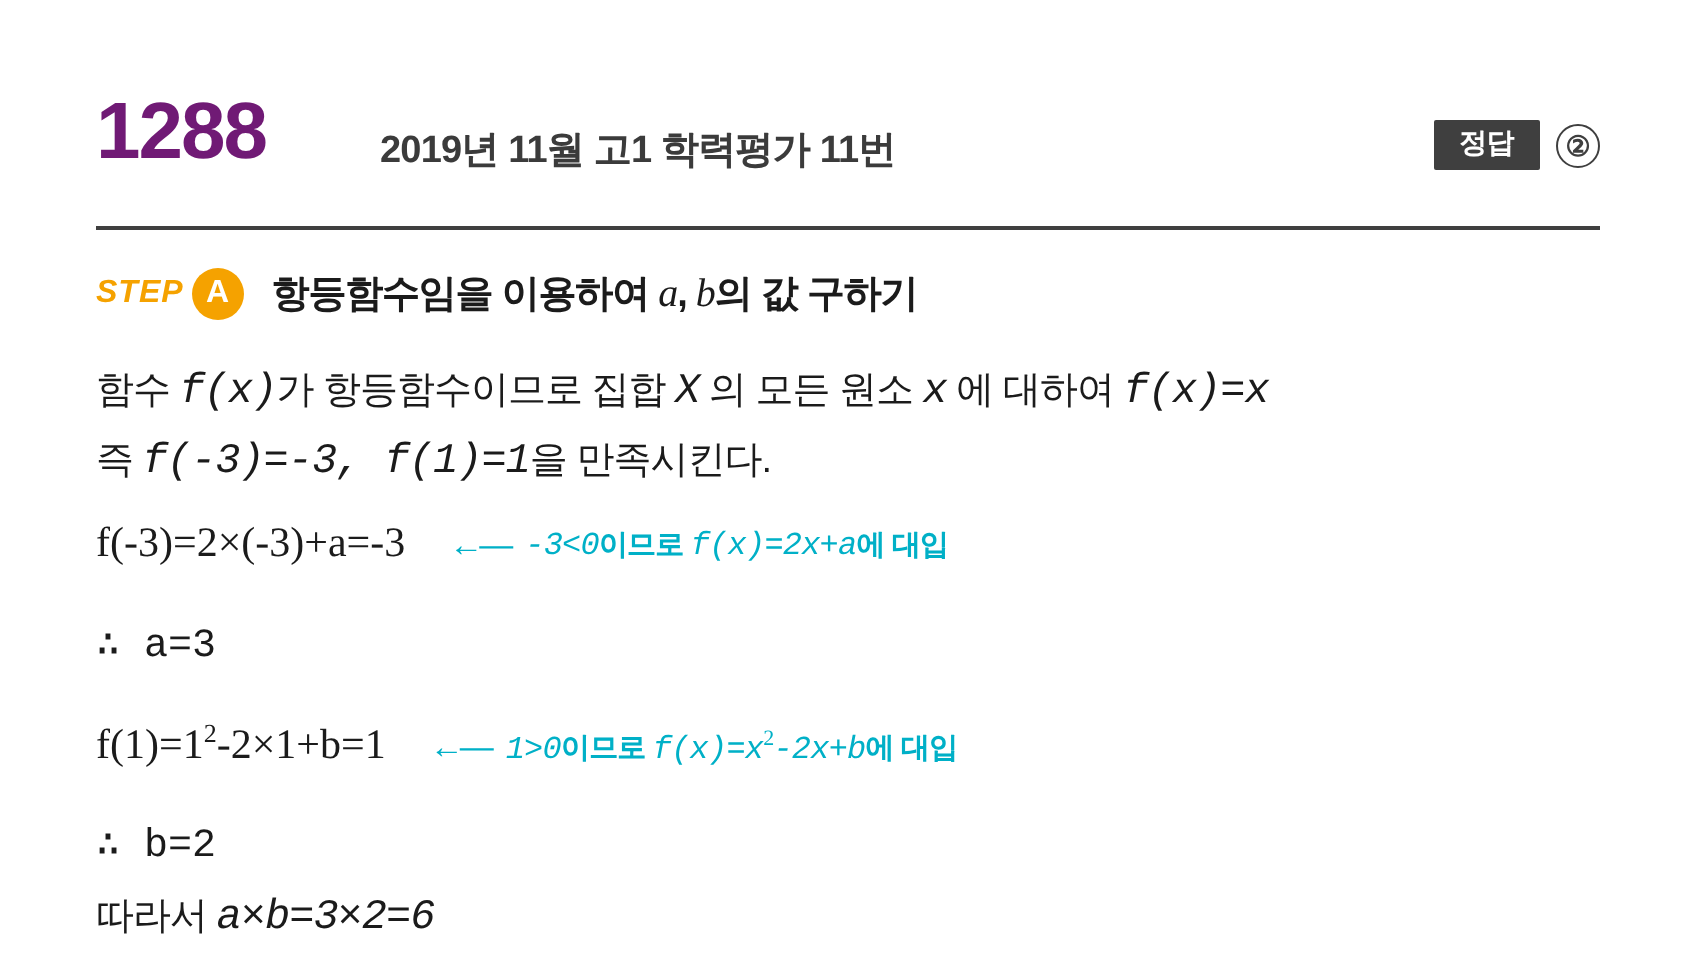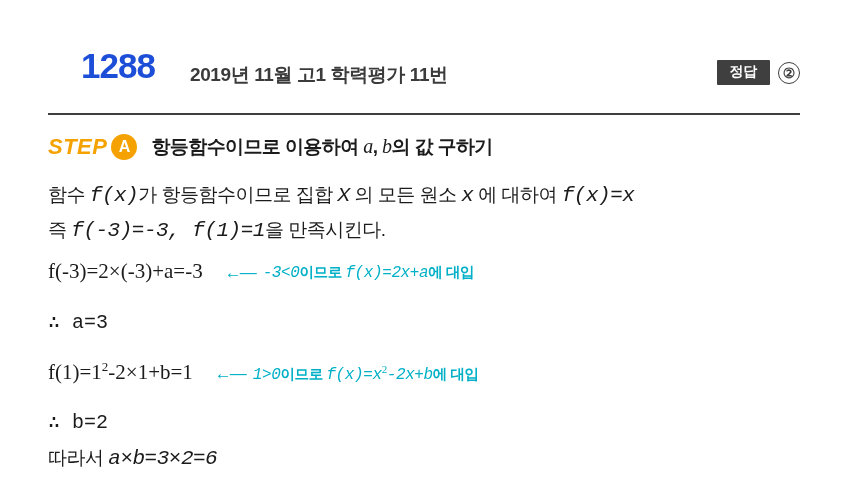--- a/index.html
+++ b/index.html
@@ -28,26 +28,25 @@
     position: absolute;
     left: 48px;
     top: 40px;
     width: 752px;
     height: 62px;
   }
   .prob-num {
     position: absolute;
     left: 0;
     top: 0;
-    font-size: 35px;
+    font-size: 40px;
     font-weight: bold;
     letter-spacing: -1px;
-    color: #1d4ed8;
+    color: #701a75;
     line-height: 52px;
-    margin-left: 33px;
   }
   .source {
     position: absolute;
     left: 142px;
     top: 22px;
     font-size: 19px;
     font-weight: bold;
     color: #3b3b3b;
     letter-spacing: -0.4px;
   }
@@ -92,21 +91,21 @@
 
   
   .step-row {
     position: absolute;
     left: 48px;
     top: 134px;
     display: flex;
     align-items: center;
   }
   .step-word {
-    font-size: 22px;
+    font-size: 16px;
     font-weight: bold;
     font-style: italic;
     color: #f5a200;
     letter-spacing: 0.5px;
   }
   .step-badge {
     width: 26px;
     height: 26px;
     border-radius: 50%;
     background: #f5a200;
@@ -221,21 +220,21 @@
       <div class="answer-pill">정답</div>
       <div class="answer-circle">②</div>
     </div>
   </div>
 
   <div class="hrule"></div>
 
   <div class="step-row">
     <span class="step-word">STEP</span>
     <span class="step-badge">A</span>
-    <span class="step-title"><span>항등함수이므로 이용하여 </span><i>a</i><span>, </span><i>b</i><span>의 값 구하기</span></span>
+    <span class="step-title"><span>항등함수임을 이용하여 </span><i>a</i><span>, </span><i>b</i><span>의 값 구하기</span></span>
   </div>
 
   <div class="body-block">
 
     <div class="line l1"><span>함수 </span><m><i>f(x)</i></m><span>가 항등함수이므로 집합 </span><m><i>X</i></m><span> 의 모든 원소 </span><m><i>x</i></m><span> 에 대하여 </span><m><i>f(x)=x</i></m></div>
 
     <div class="line l2"><span>즉 </span><m><i>f(-3)=-3, f(1)=1</i></m><span>을 만족시킨다.</span></div>
 
     <div class="eq-row">
       <span class="eq">f(-3)=2×(-3)+a=-3</span>

